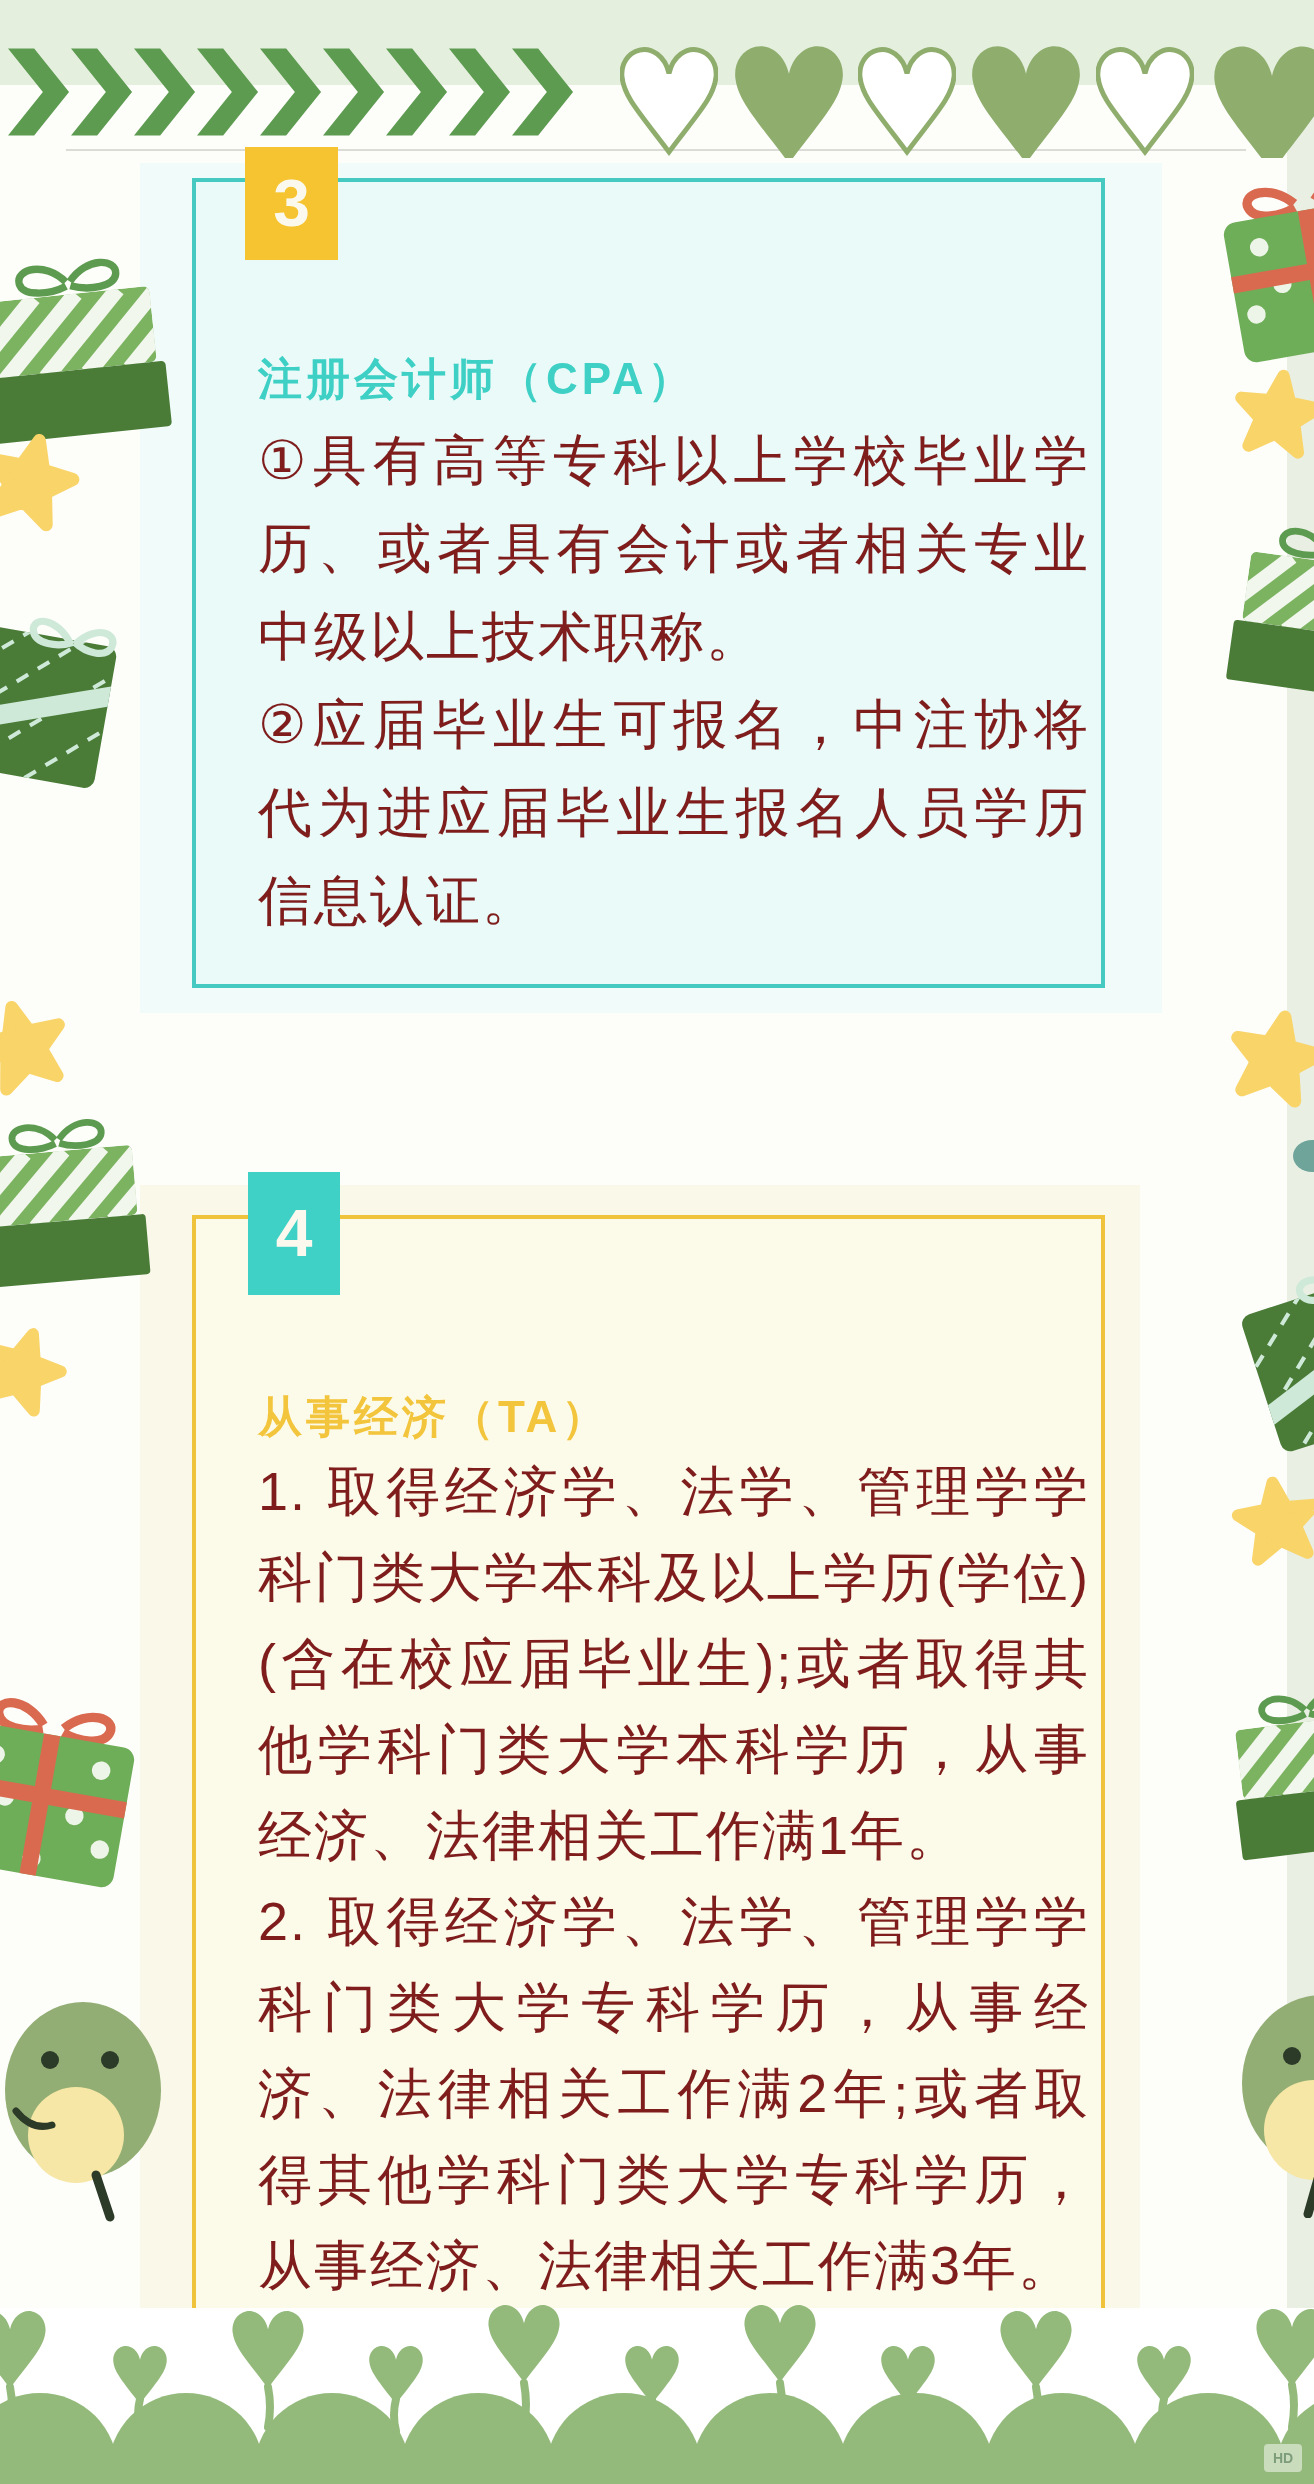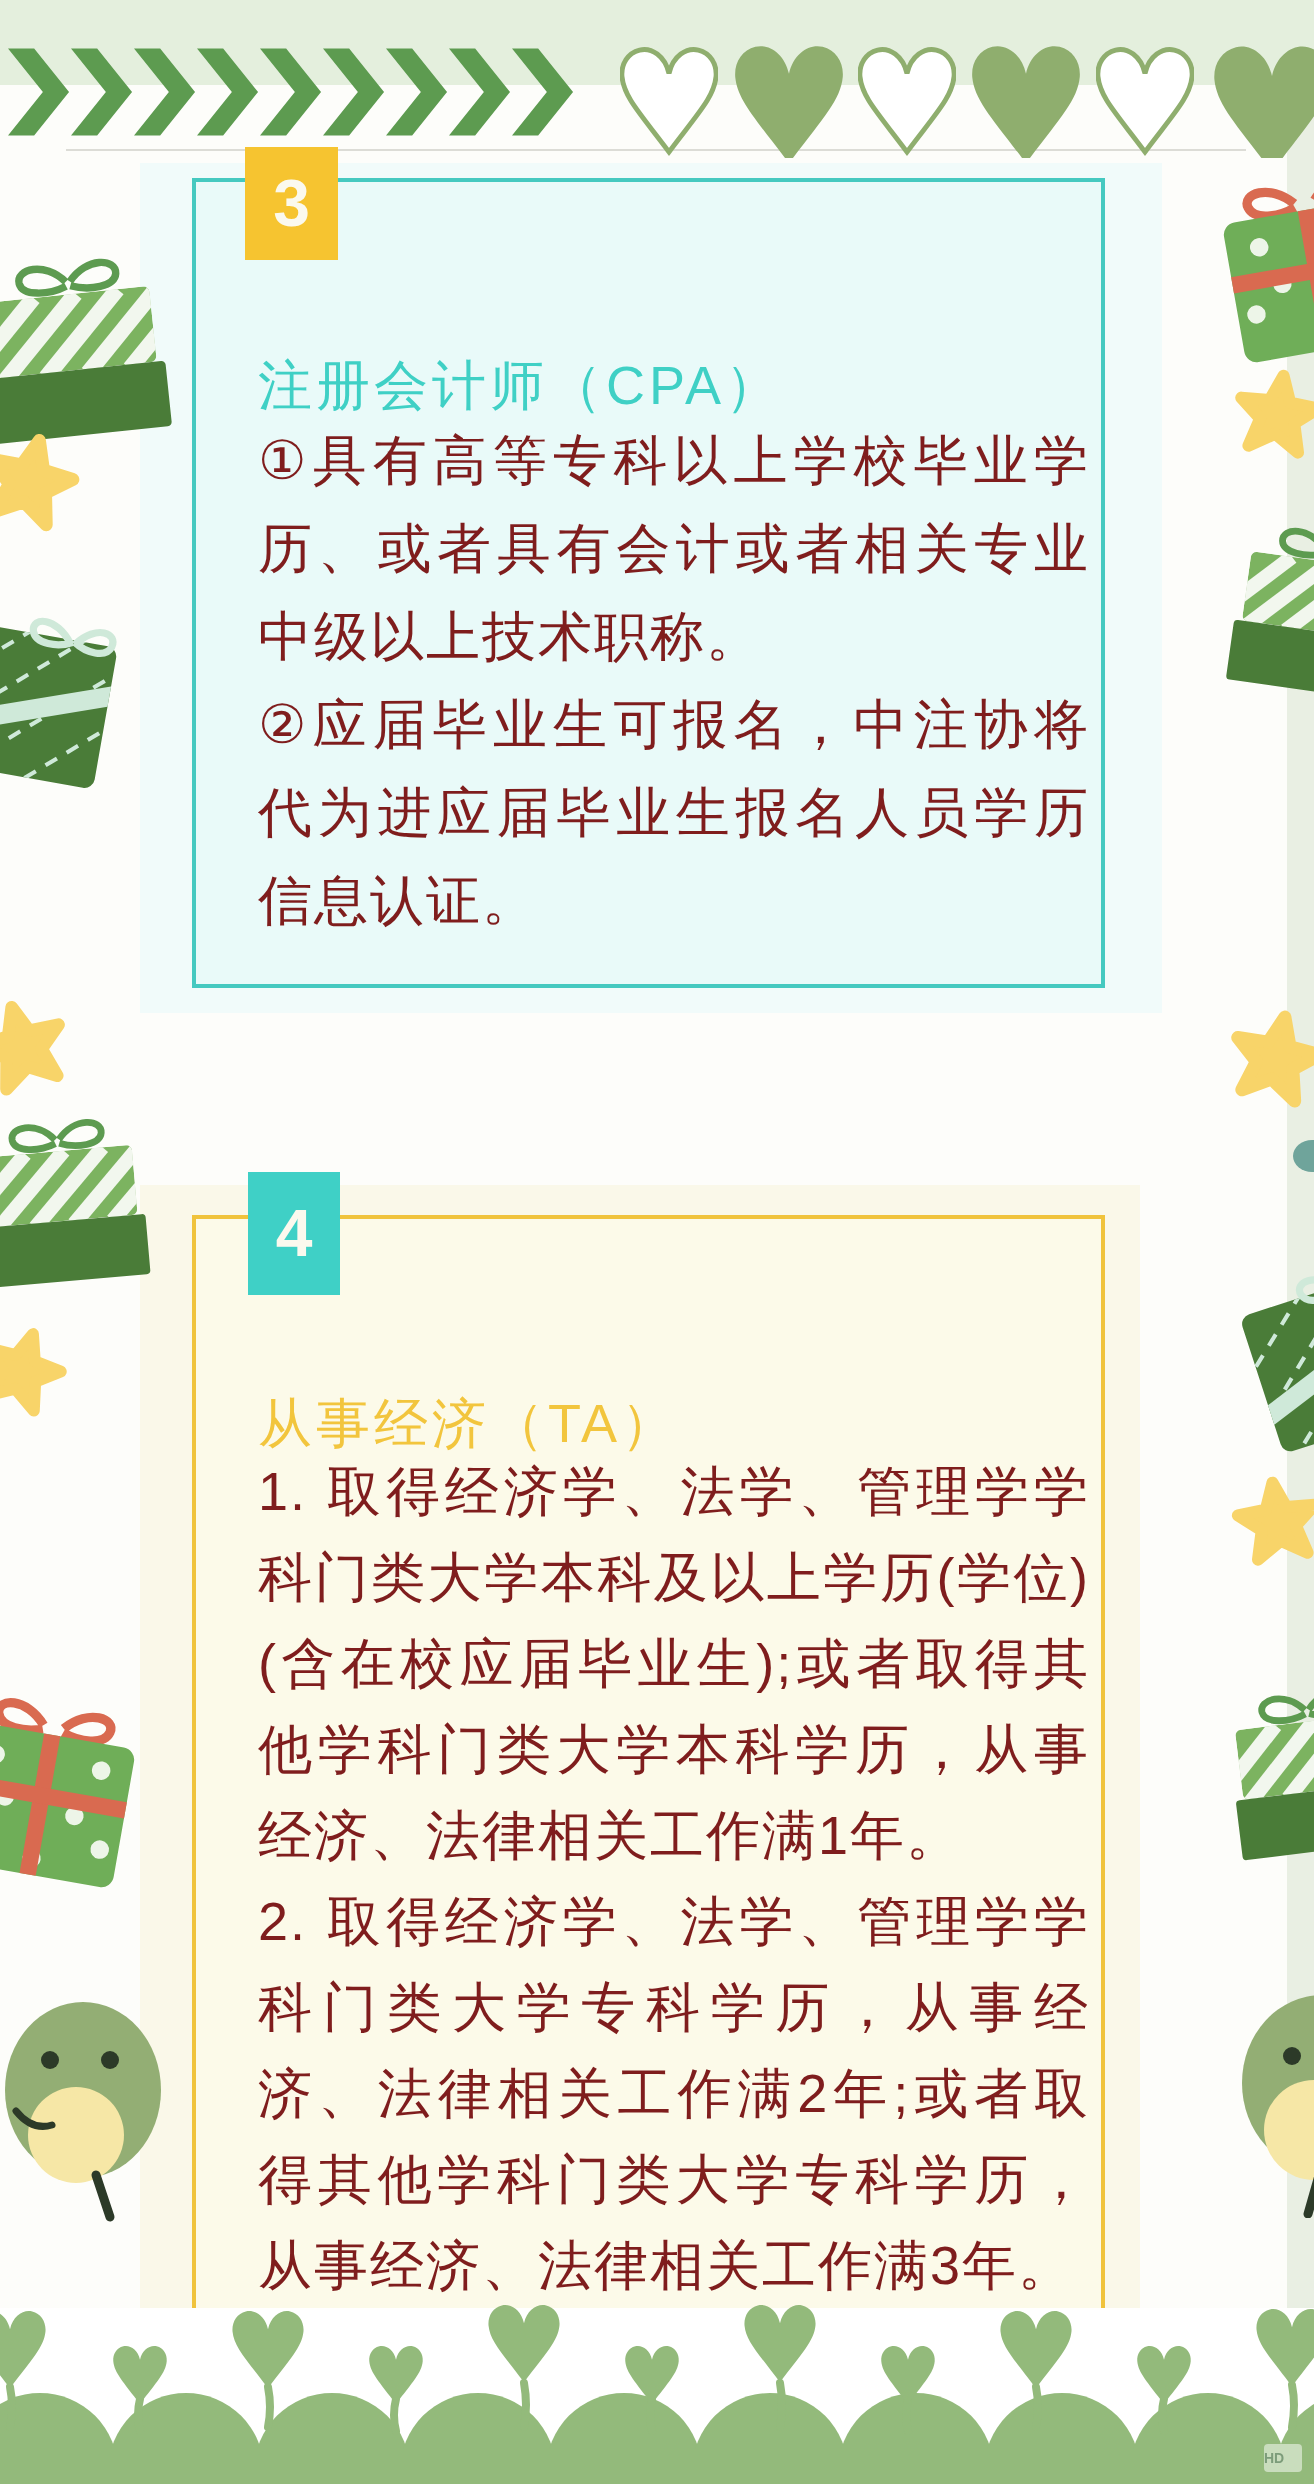--- a/index.html
+++ b/index.html
@@ -17,37 +17,37 @@
   .backing.c2{left:140px;top:1185px;width:1000px;height:1165px;background:#faf8e9;}
 
   .box{position:absolute;z-index:2;}
   .box.c1{left:192px;top:178px;width:905px;height:802px;border:4px solid #45c9c0;background:#e9faf9;}
   .box.c2{left:192px;top:1215px;width:905px;height:1122px;border:4px solid #f0c33c;background:#fcfae9;}
 
   .badge{position:absolute;z-index:6;text-align:center;font-weight:bold;font-size:66px;color:#fbf9ee;}
   .badge.b3{left:245px;top:147px;width:93px;height:113px;line-height:113px;background:#f6c430;}
   .badge.b4{left:248px;top:1172px;width:92px;height:123px;line-height:123px;background:#3fd0c6;}
 
-  .title{position:absolute;z-index:4;margin:0;font-size:54px;font-weight:normal;letter-spacing:4px;}
+  .title{position:absolute;z-index:4;margin:0;font-size:44px;font-weight:bold;letter-spacing:4px;}
   .title.t1{left:258px;top:350px;color:#3fd0c5;}
   .title.t2{left:258px;top:1388px;color:#f2c53d;}
 
   .body-text{position:absolute;z-index:4;margin:0;color:#7f1d1d;font-size:54px;
              letter-spacing:2px;text-align:justify;text-justify:inter-character;
              white-space:pre-line;width:832px;left:258px;}
   .body-text.bt1{top:416px;line-height:88px;}
   .body-text.bt2{top:1448px;line-height:86px;}
 
   .dec{position:absolute;z-index:4;overflow:visible;}
 
   .footer-white{position:absolute;left:0;top:2308px;width:1314px;height:176px;background:#ffffff;z-index:7;}
   .footer-decor{position:absolute;left:0;top:2299px;width:1314px;height:185px;z-index:8;}
 
   .watermark{position:absolute;right:12px;bottom:12px;width:38px;height:28px;z-index:9;
-             background:rgba(255,255,255,.5);border-radius:4px;
+             background:rgba(255,255,255,.5);border-radius:4px;text-align:center;
              line-height:28px;font-size:14px;font-weight:bold;color:rgba(110,145,110,.85);}
   .defs-holder{position:absolute;width:0;height:0;overflow:hidden;}
 </style>
 </head>
 <body>
 
 <div class="page">
 
   <svg class="defs-holder" aria-hidden="true">
     <defs>

